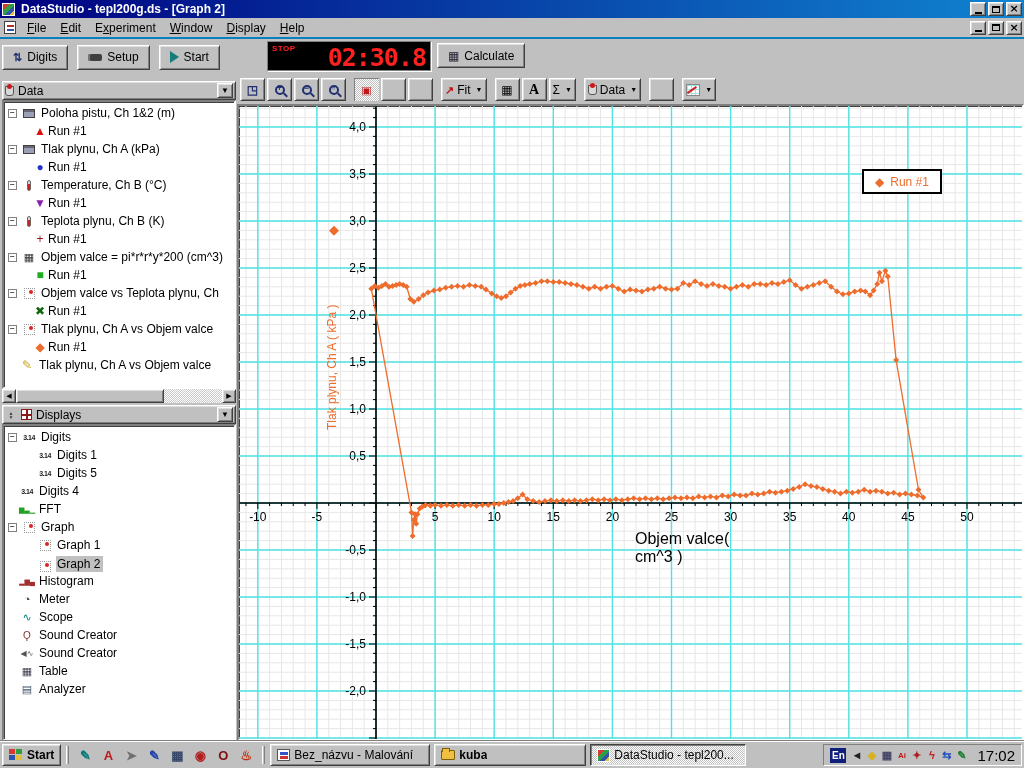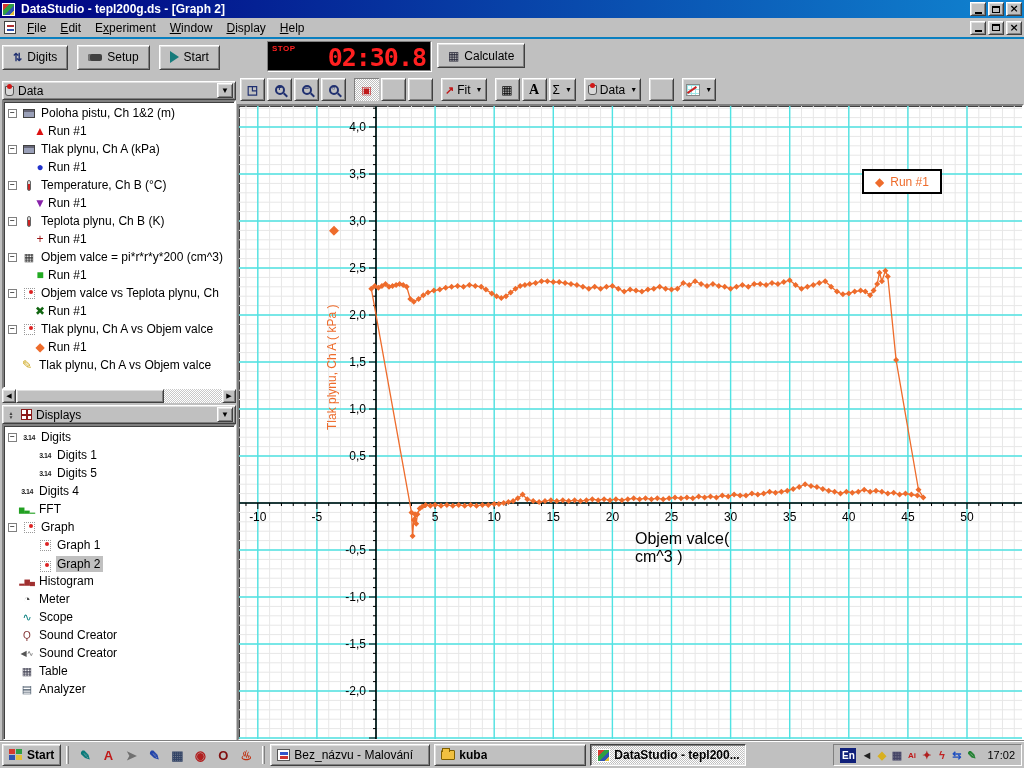--- a/index.html
+++ b/index.html
@@ -106,31 +106,31 @@
   #taskbar{left:0;top:741px;width:1024px;height:27px;background:#c0c0c0;border-top:1px solid #fff;
     box-shadow:0 -1px 0 #808080;display:flex;align-items:center;gap:3px;padding:0 2px;}
   #startbtn{height:22px;display:inline-flex;align-items:center;gap:4px;padding:0 6px;font-weight:bold;font-size:12px;}
   .winflag{width:14px;height:12px;display:grid;grid-template-columns:6px 6px;grid-template-rows:5px 5px;gap:1px;}
   .winflag i{display:block;}
   .ridge{width:3px;height:18px;border-left:1px solid #fff;border-right:1px solid #808080;margin:0 2px;}
   .qlicon{width:22px;height:20px;display:flex;align-items:center;justify-content:center;font-size:13px;}
   .taskbtn{height:22px;display:inline-flex;align-items:center;gap:4px;padding:0 6px;font-size:12px;white-space:nowrap;overflow:hidden;}
   .tb-paint{width:160px;}
   .tb-folder{width:152px;}
-  .tb-ds{width:156px;font-weight:bold;}
+  .tb-ds{width:156px;font-weight:normal;}
   .folderico{width:14px;height:10px;background:#f0c040;border:1px solid #806000;position:relative;border-radius:1px;flex:none;}
   .folderico::before{content:"";position:absolute;left:0;top:-3px;width:6px;height:3px;background:#f0c040;border:1px solid #806000;border-bottom:none;}
   .paintico{width:13px;height:12px;background:#fff;border:1px solid #555;position:relative;flex:none;}
   .paintico::after{content:"";position:absolute;left:2px;top:2px;width:8px;height:3px;background:#3355cc;box-shadow:0 4px 0 #cc3333;}
   #tray{height:22px;margin-left:auto;display:flex;align-items:center;gap:3px;padding:0 6px;
     border:1px solid;border-color:#808080 #fff #fff #808080;}
   .lang{width:16px;height:15px;background:#10207a;color:#fff;font-size:10px;font-weight:bold;
     display:flex;align-items:center;justify-content:center;}
   .trayico{width:15px;height:16px;display:flex;align-items:center;justify-content:center;font-size:11px;}
-  #clock{font-size:11px;padding-left:5px;}
+  #clock{font-size:15px;padding-left:5px;}
   u{text-decoration:underline;}
 </style>
 </head>
 <body>
 
 <div id="screen">
 
   <div id="titlebar" class="abs">
     <span class="applogo"></span>
     <span class="title">DataStudio - tepl200g.ds - [Graph 2]</span>

